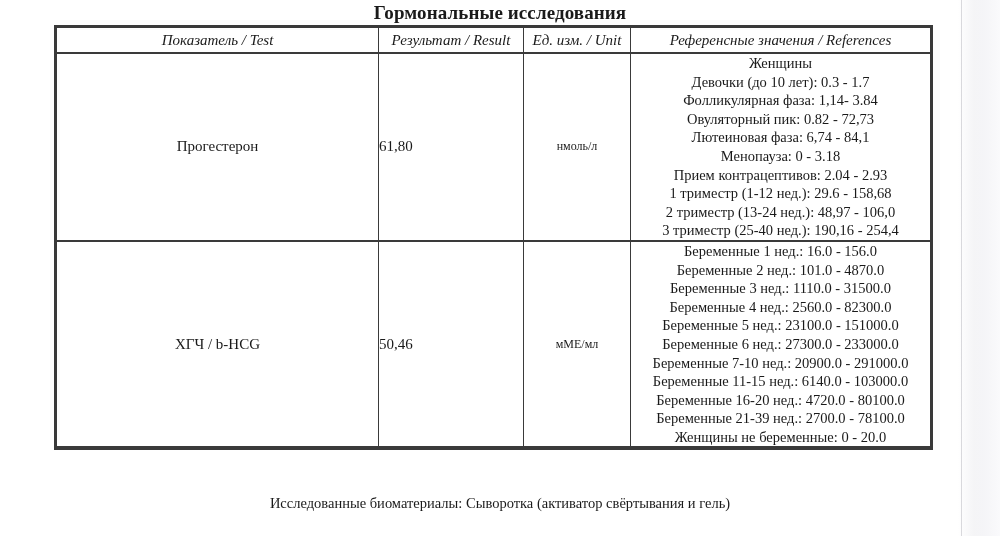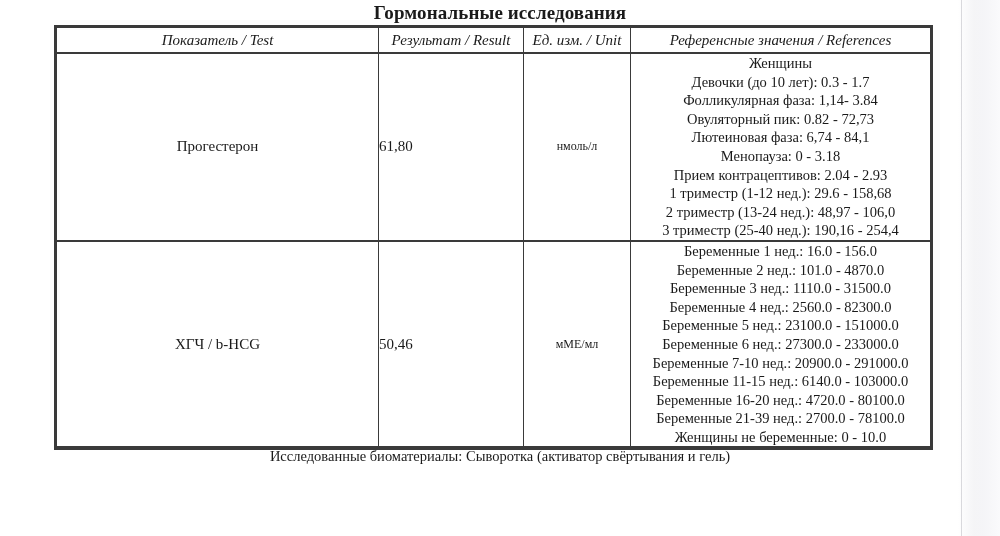--- a/index.html
+++ b/index.html
@@ -126,21 +126,21 @@
 
   .footer {
     position: absolute;
     left: 63px;
     top: 446px;
     width: 874px;
     text-align: center;
     font-size: 14.5px;
     line-height: 20px;
   }
-  .footer div { white-space: nowrap; }
+  .footer div { white-space: nowrap; margin-top: 47px; }
 </style>
 </head>
 <body>
 
 <div class="doc">
 
   <div class="doc-title">Гормональные исследования</div>
 
   <table class="lab">
     <colgroup>
@@ -185,21 +185,21 @@
             <span class="refs-line">Беременные 1 нед.: 16.0 - 156.0</span>
             <span class="refs-line">Беременные 2 нед.: 101.0 - 4870.0</span>
             <span class="refs-line">Беременные 3 нед.: 1110.0 - 31500.0</span>
             <span class="refs-line">Беременные 4 нед.: 2560.0 - 82300.0</span>
             <span class="refs-line">Беременные 5 нед.: 23100.0 - 151000.0</span>
             <span class="refs-line">Беременные 6 нед.: 27300.0 - 233000.0</span>
             <span class="refs-line">Беременные 7-10 нед.: 20900.0 - 291000.0</span>
             <span class="refs-line">Беременные 11-15 нед.: 6140.0 - 103000.0</span>
             <span class="refs-line">Беременные 16-20 нед.: 4720.0 - 80100.0</span>
             <span class="refs-line">Беременные 21-39 нед.: 2700.0 - 78100.0</span>
-            <span class="refs-line">Женщины не беременные: 0 - 10.0</span>
+            <span class="refs-line">Женщины не беременные: 0 - 20.0</span>
           </td>
       </tr>
 
     </tbody>
   </table>
 
   <div class="footer">
     <div>Исследованные биоматериалы: Сыворотка (активатор свёртывания и гель)</div>
   </div>
 

